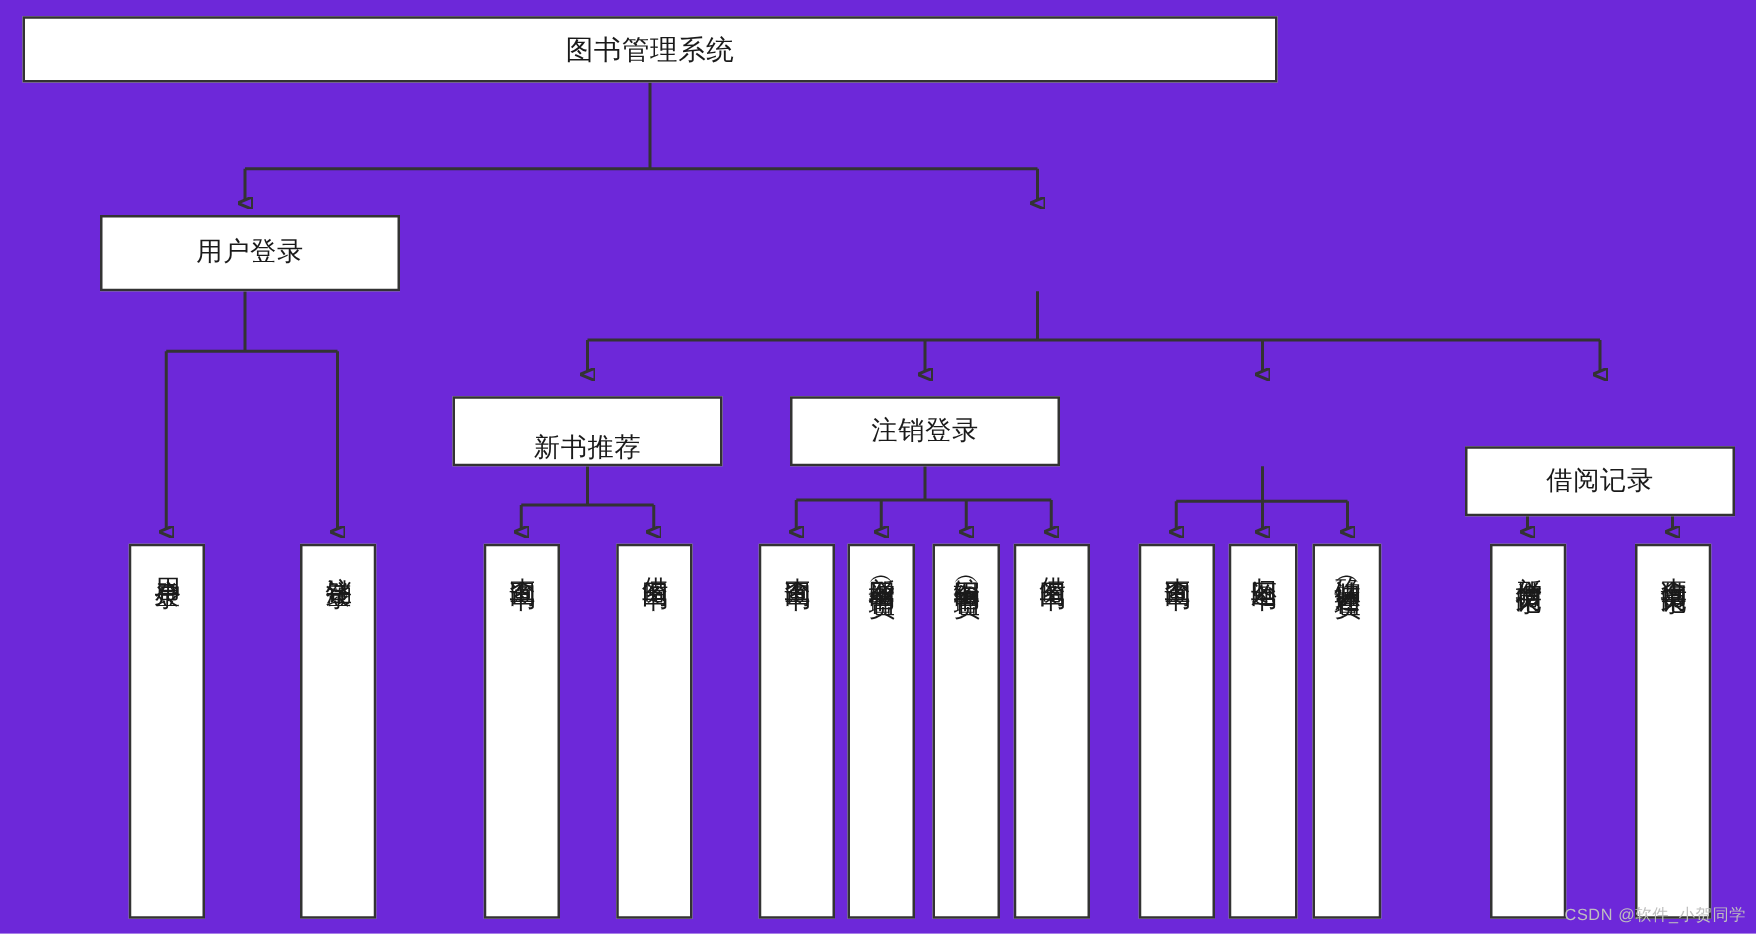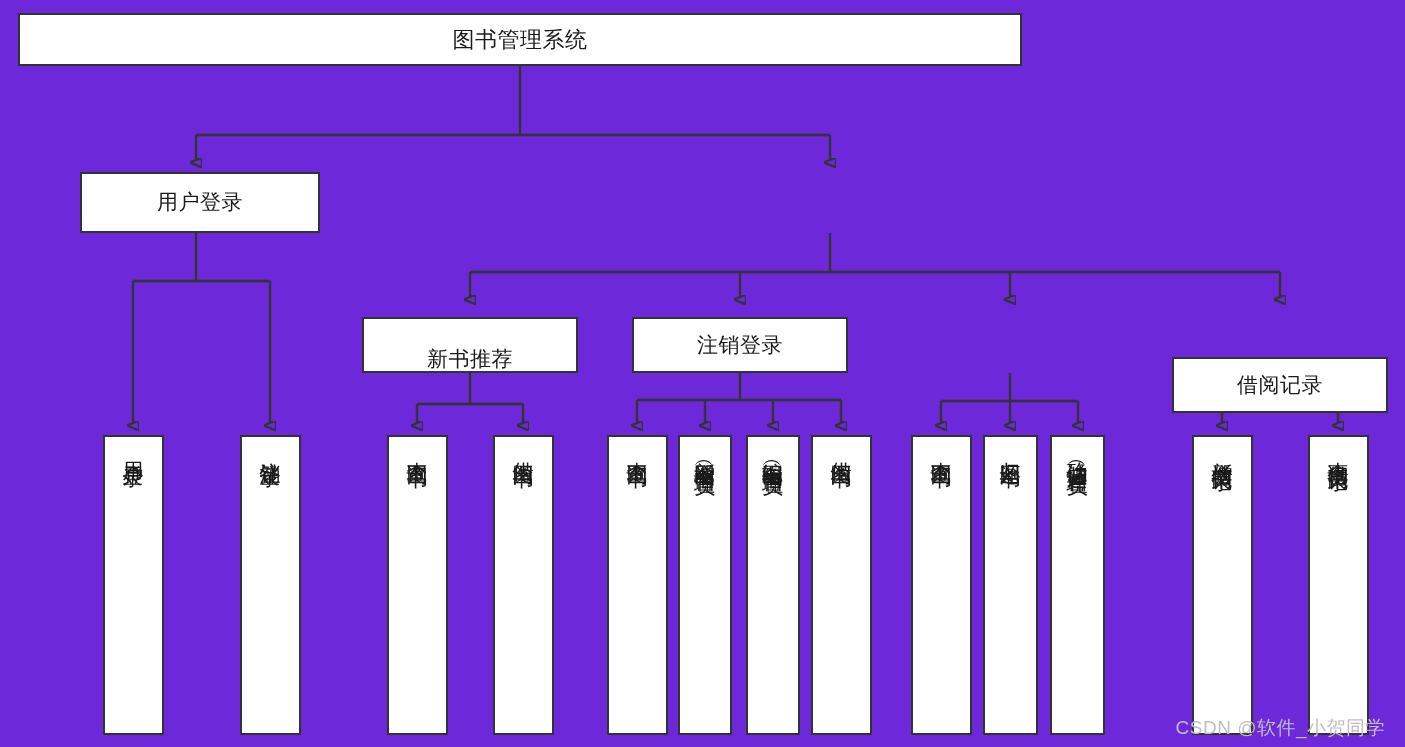--- a/index.html
+++ b/index.html
@@ -62,23 +62,23 @@
     height: 747px;
     pointer-events: none;
   }
   svg.links path, svg.links line {
     stroke: #333333;
     stroke-width: 2.4;
     fill: none;
   }
   .watermark {
     position: absolute;
-    right: 20px;
+    right: 8px;
     bottom: 6px;
-    font-size: 19px;
+    font-size: 13px;
     color: #bfbfbf;
     letter-spacing: 0.5px;
     white-space: nowrap;
   }
 </style>
 </head>
 <body>
 
 <div id="canvas">
 

